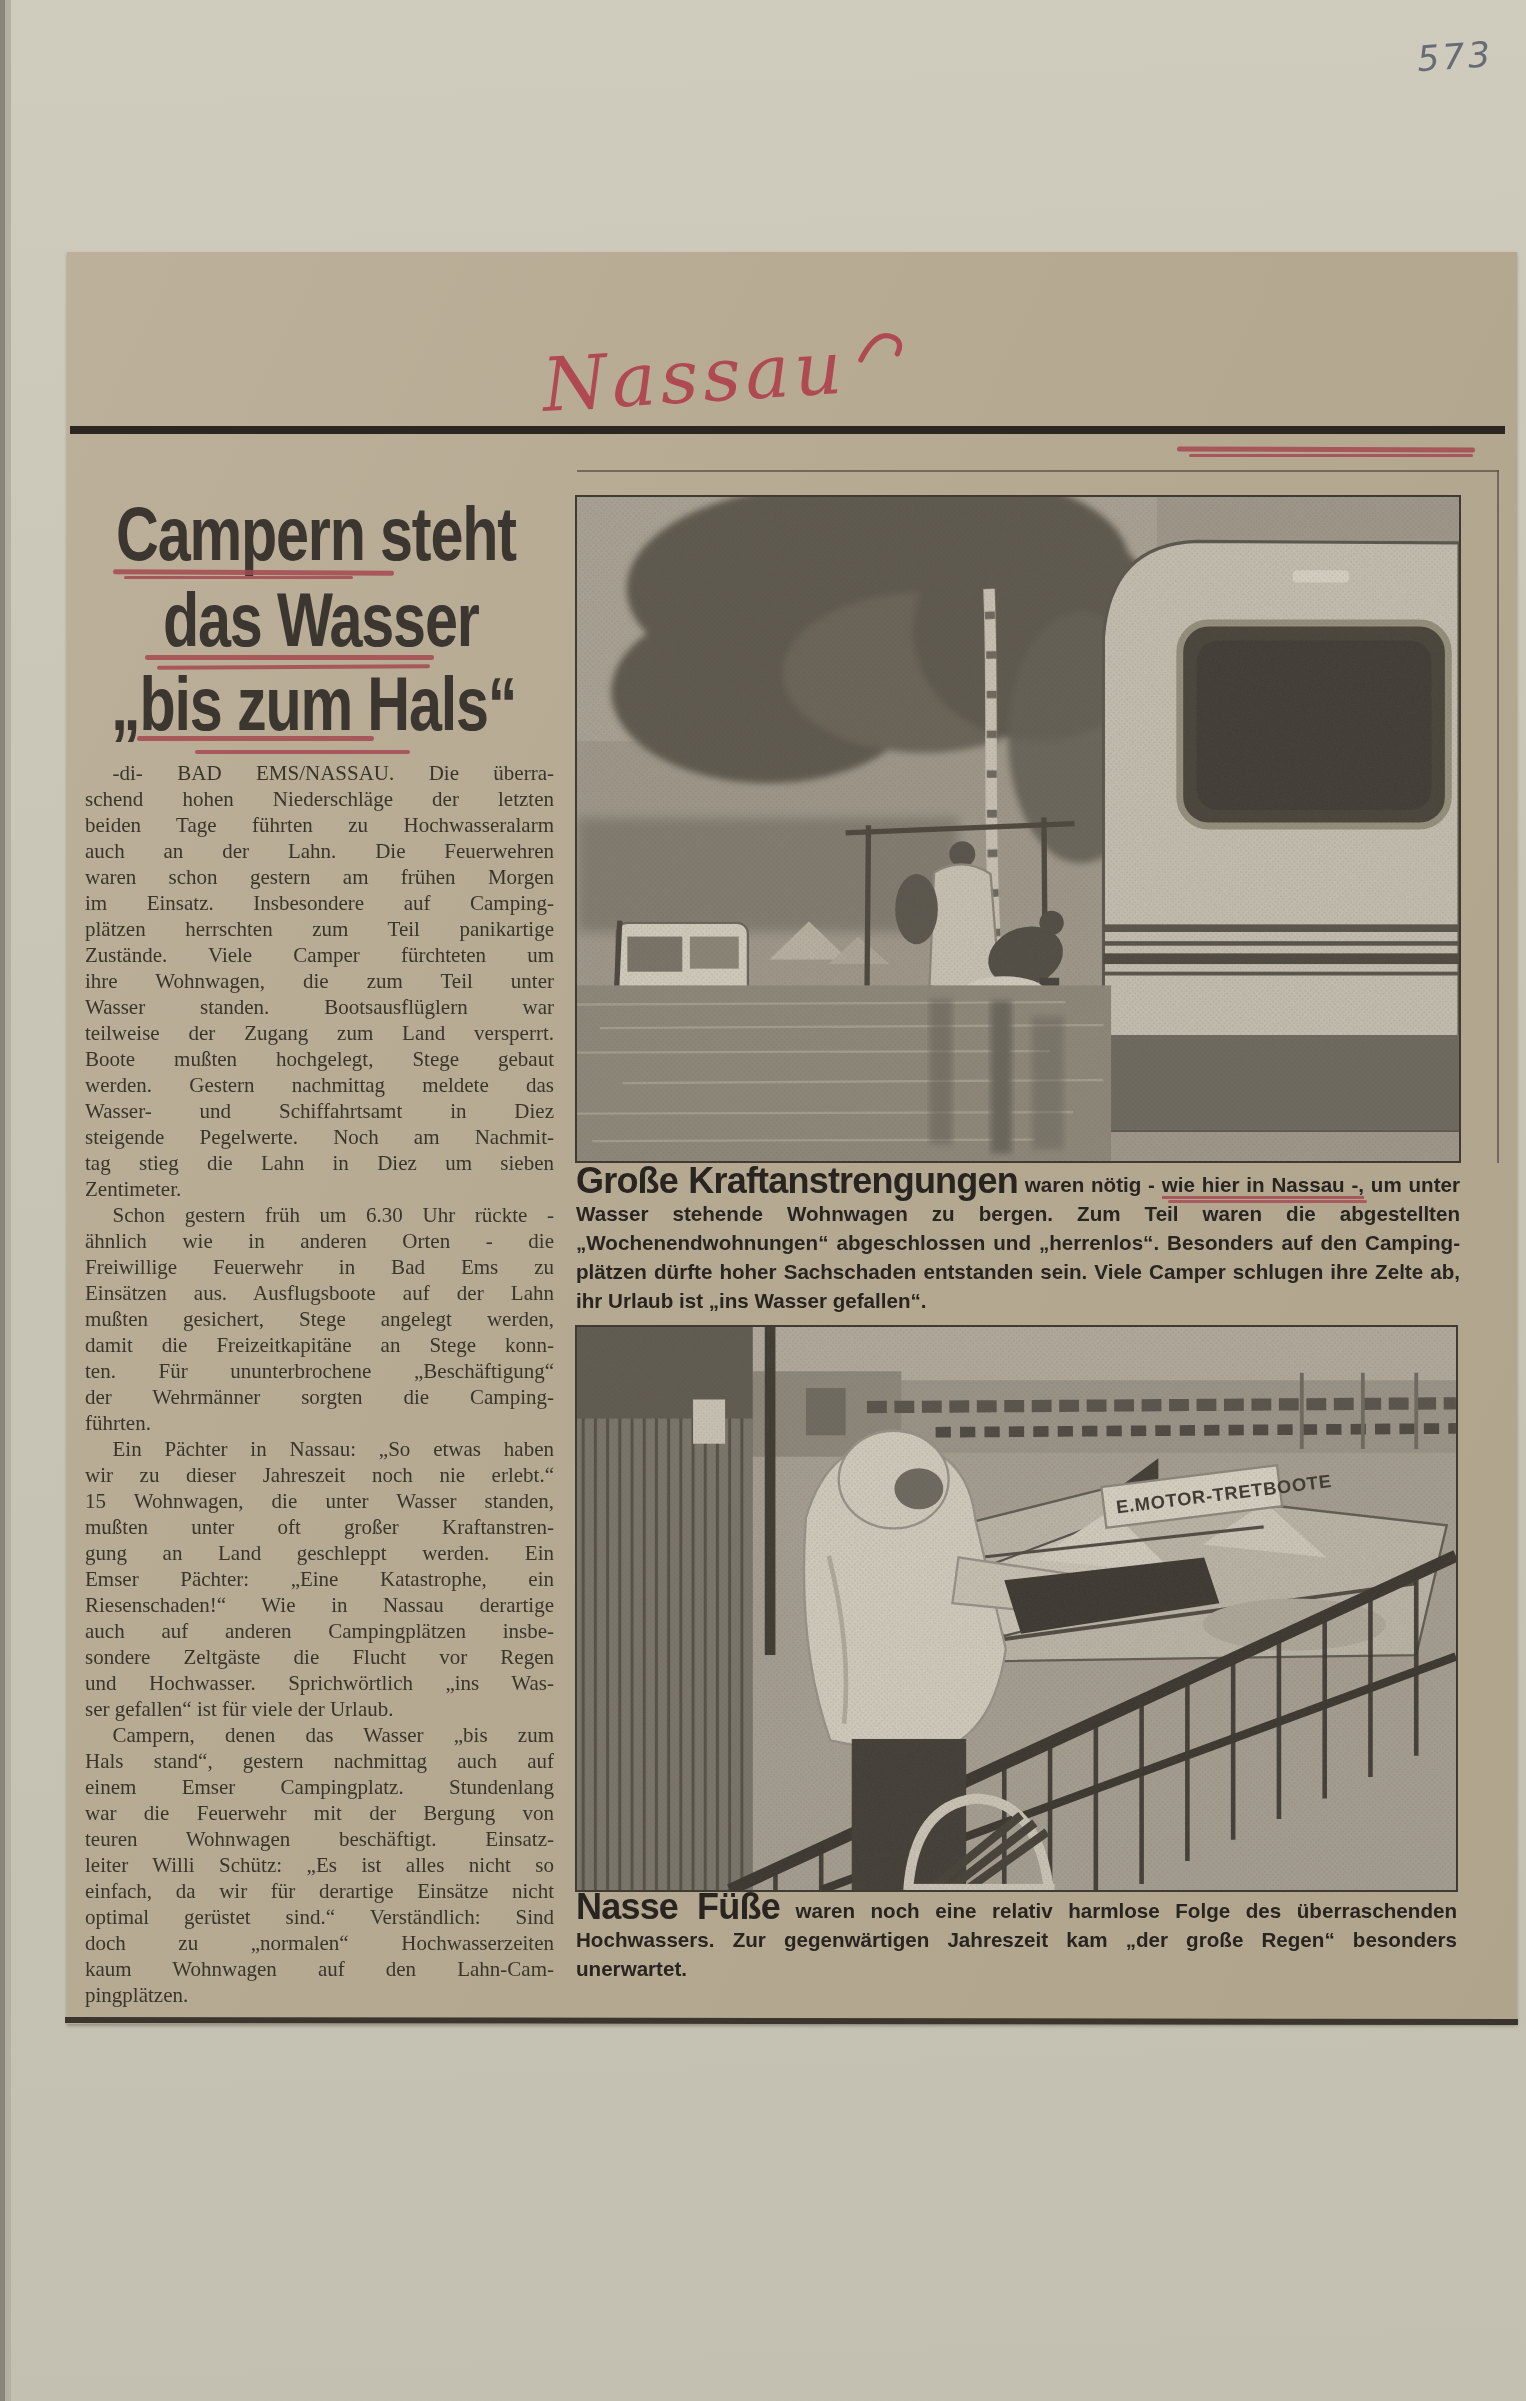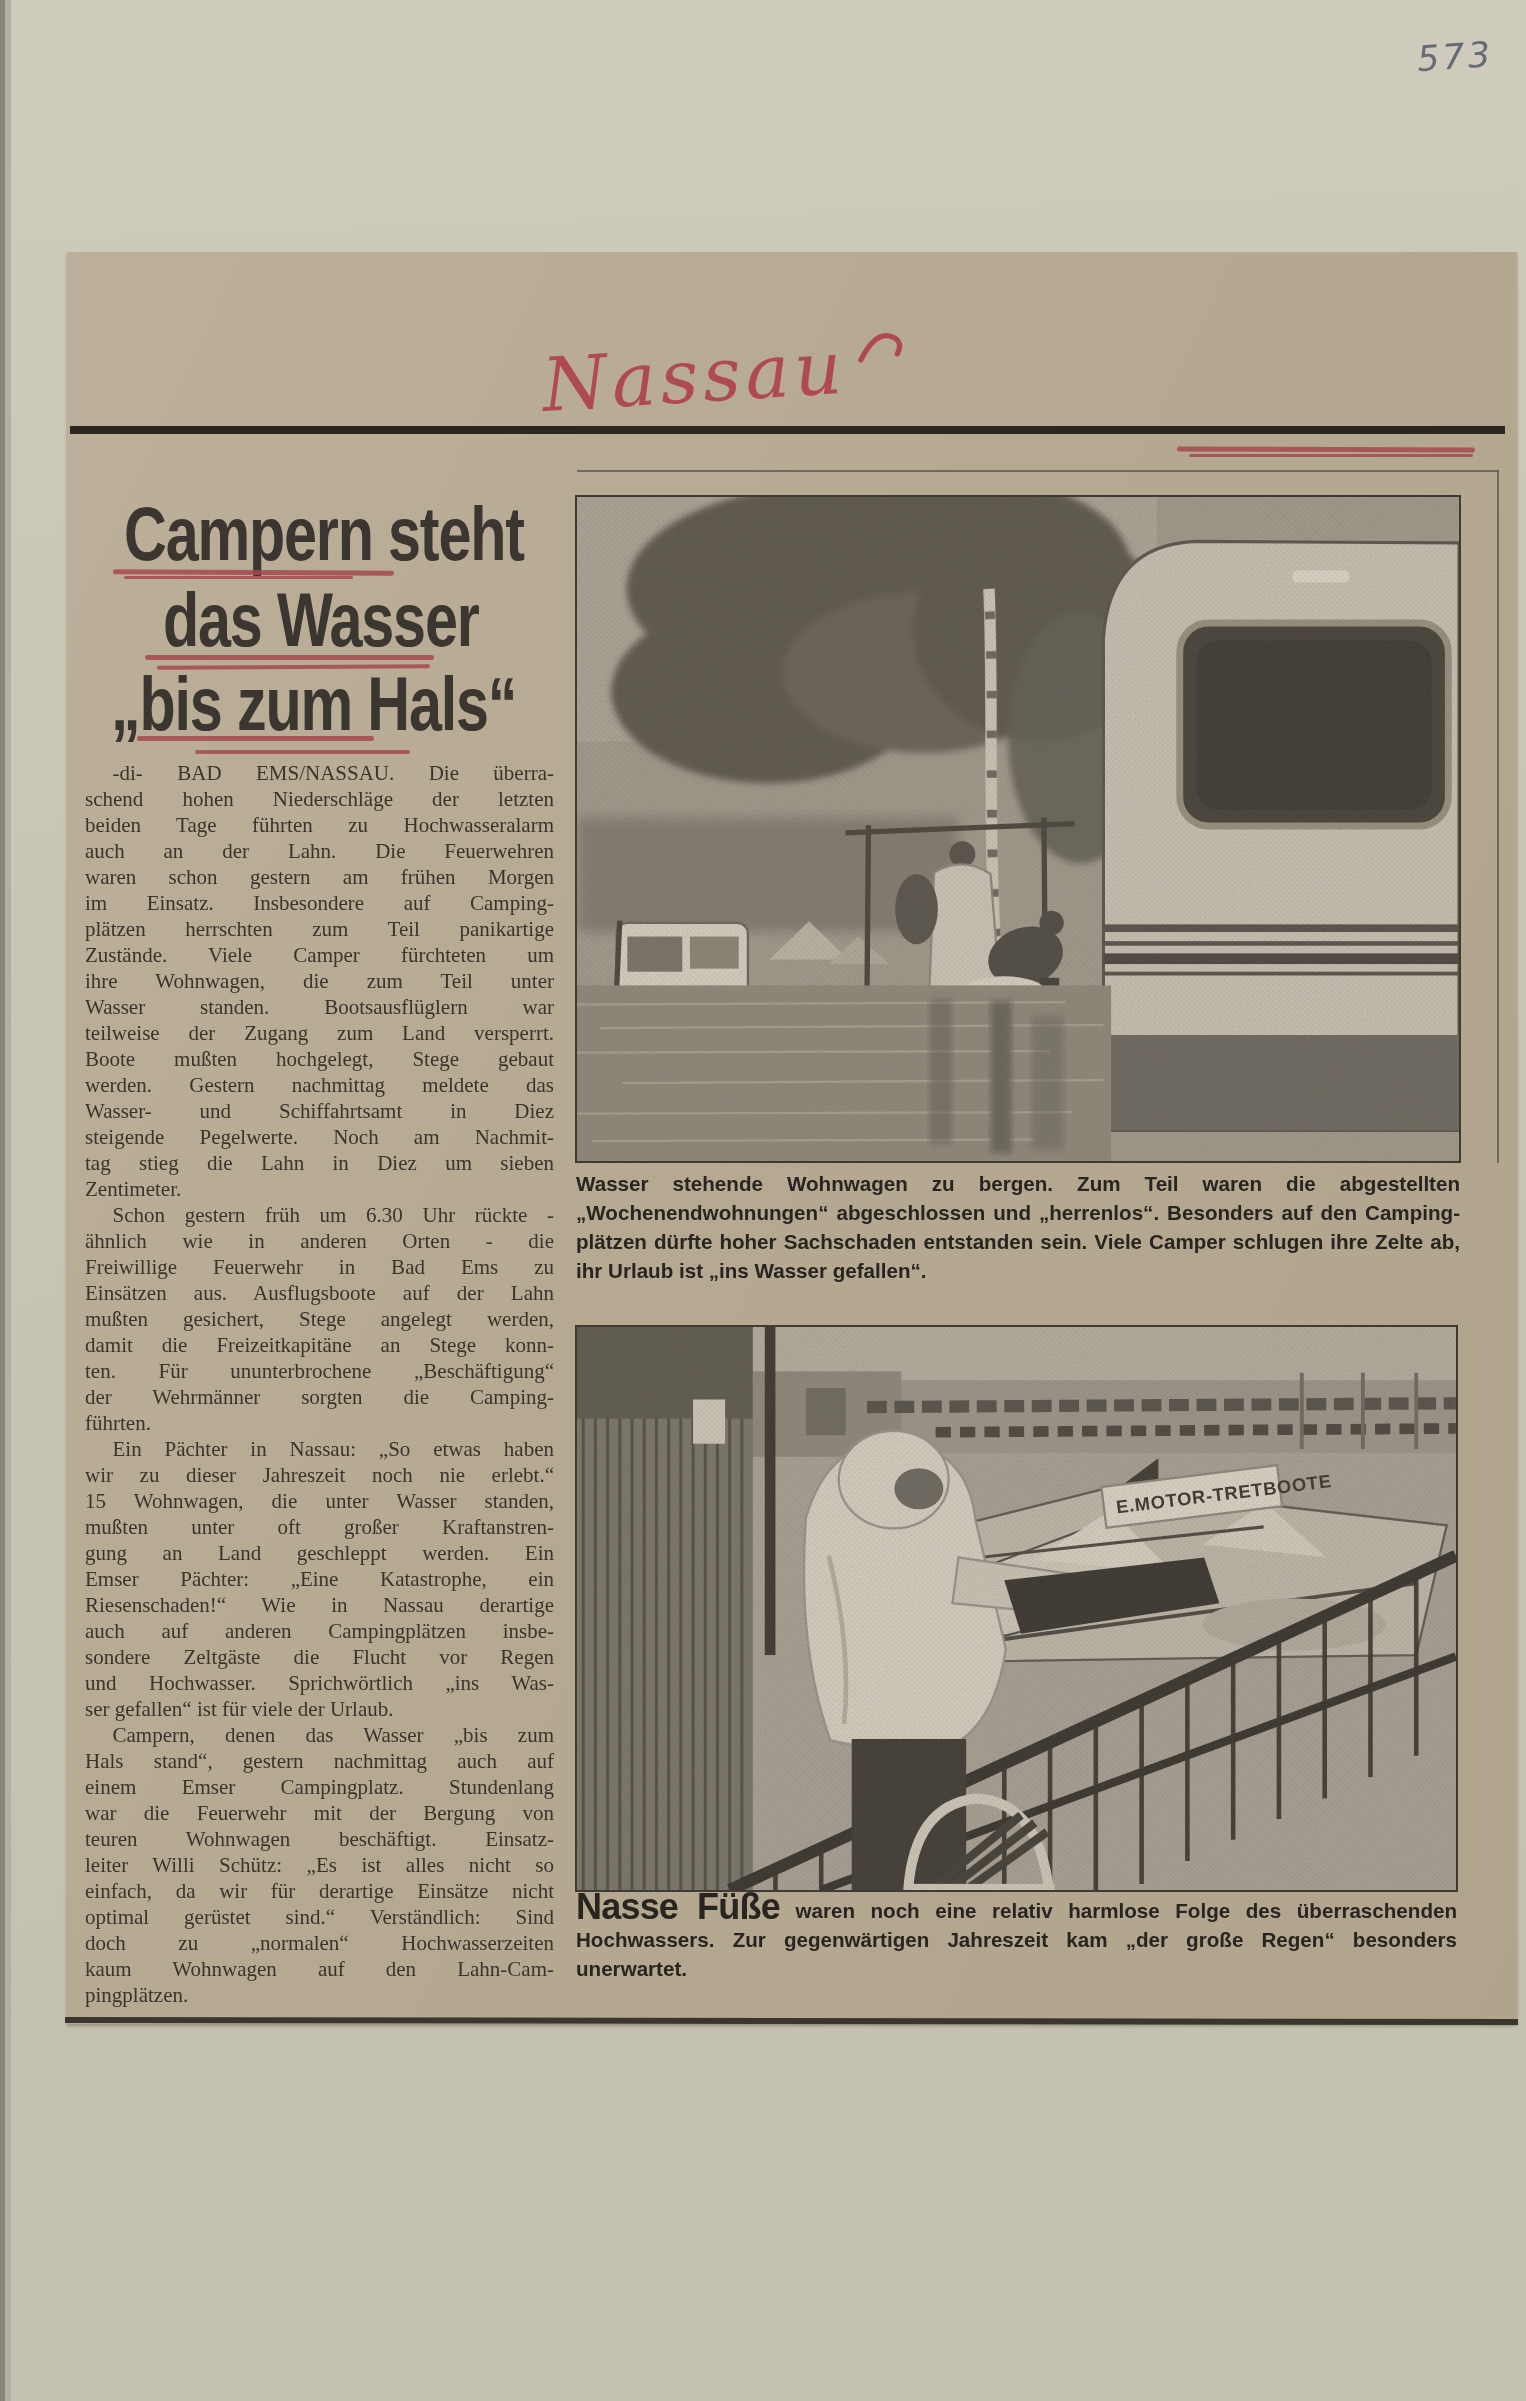--- a/index.html
+++ b/index.html
@@ -24,21 +24,21 @@
   
   #issue-line{left:977px;top:395px;width:531px;text-align:right;font-weight:bold;
     font-size:26px;letter-spacing:-0.4px;color:#262119;}
   #head-rule{left:70px;top:426px;width:1435px;height:8.4px;background:#2b261f;}
   .redstroke{background:#a54850;border-radius:2.3px;opacity:.85;}
   #date-red1{left:1177px;top:447px;width:298px;height:4.6px;transform:rotate(.2deg);}
   #date-red2{left:1189px;top:454px;width:284px;height:3.1px;}
   
   .hl{color:#3b3630;font-family:"Liberation Sans",sans-serif;font-weight:bold;font-size:76px;line-height:76px;white-space:nowrap;}
   .hl>span{display:inline-block;transform:scaleX(.78);transform-origin:left center;letter-spacing:-1.5px;}
-  #hl1{left:124px;top:496px;}
+  #hl1{left:116px;top:496px;}
   #hl2{left:163px;top:582px;}
   #hl3{left:111px;top:666px;}
   #hl1-red-a{left:113px;top:570px;width:281px;height:4.6px;transform:rotate(.3deg);}
   #hl1-red-b{left:124px;top:576px;width:229px;height:3.1px;}
   #hl2-red-a{left:145px;top:655px;width:289px;height:4.6px;}
   #hl2-red-b{left:157px;top:665px;width:273px;height:3.8px;transform:rotate(-.3deg);}
   #hl3-red-a{left:137px;top:736px;width:237px;height:4.6px;}
   #hl3-red-b{left:195px;top:750px;width:215px;height:3.8px;}
   
   #body-col{left:85px;top:760px;width:469px;}
@@ -240,20 +240,21 @@
         <rect x="462" y="658" width="30" height="190" fill="#5f5a51" opacity=".5" filter="url(#blur4)"></rect>
         <rect x="542" y="660" width="28" height="200" fill="#6b665c" filter="url(#blur4)"></rect>
         <rect x="596" y="680" width="42" height="175" fill="#5f5a51" opacity=".4" filter="url(#blur4)"></rect>
       </g>
       <rect width="1156" height="870" fill="url(#dots)"></rect>
       <rect width="1156" height="870" filter="url(#grain)" opacity=".5"></rect>
     </svg>
   </div>
 
   <div class="abs caption" id="caption1">
+    <div class="cap-line"><span class="cap-lead">Große Kraftanstrengungen</span><span> waren nötig - </span><span class="redline">wie hier in Nassau -,</span><span> um unter</span></div>
     <div id="cap1-rest">
         <div class="cap-line">Wasser stehende Wohnwagen zu bergen. Zum Teil waren die abgestellten</div>
         <div class="cap-line">„Wochenendwohnungen“ abgeschlossen und „herrenlos“. Besonders auf den Camping-</div>
         <div class="cap-line">plätzen dürfte hoher Sachschaden entstanden sein. Viele Camper schlugen ihre Zelte ab,</div>
         <div class="cap-line plast">ihr Urlaub ist „ins Wasser gefallen“.</div>
       </div>
   </div>
 
   <div class="abs photo" id="photo2">
     <svg width="879" height="563" viewBox="0 0 1152 738">

